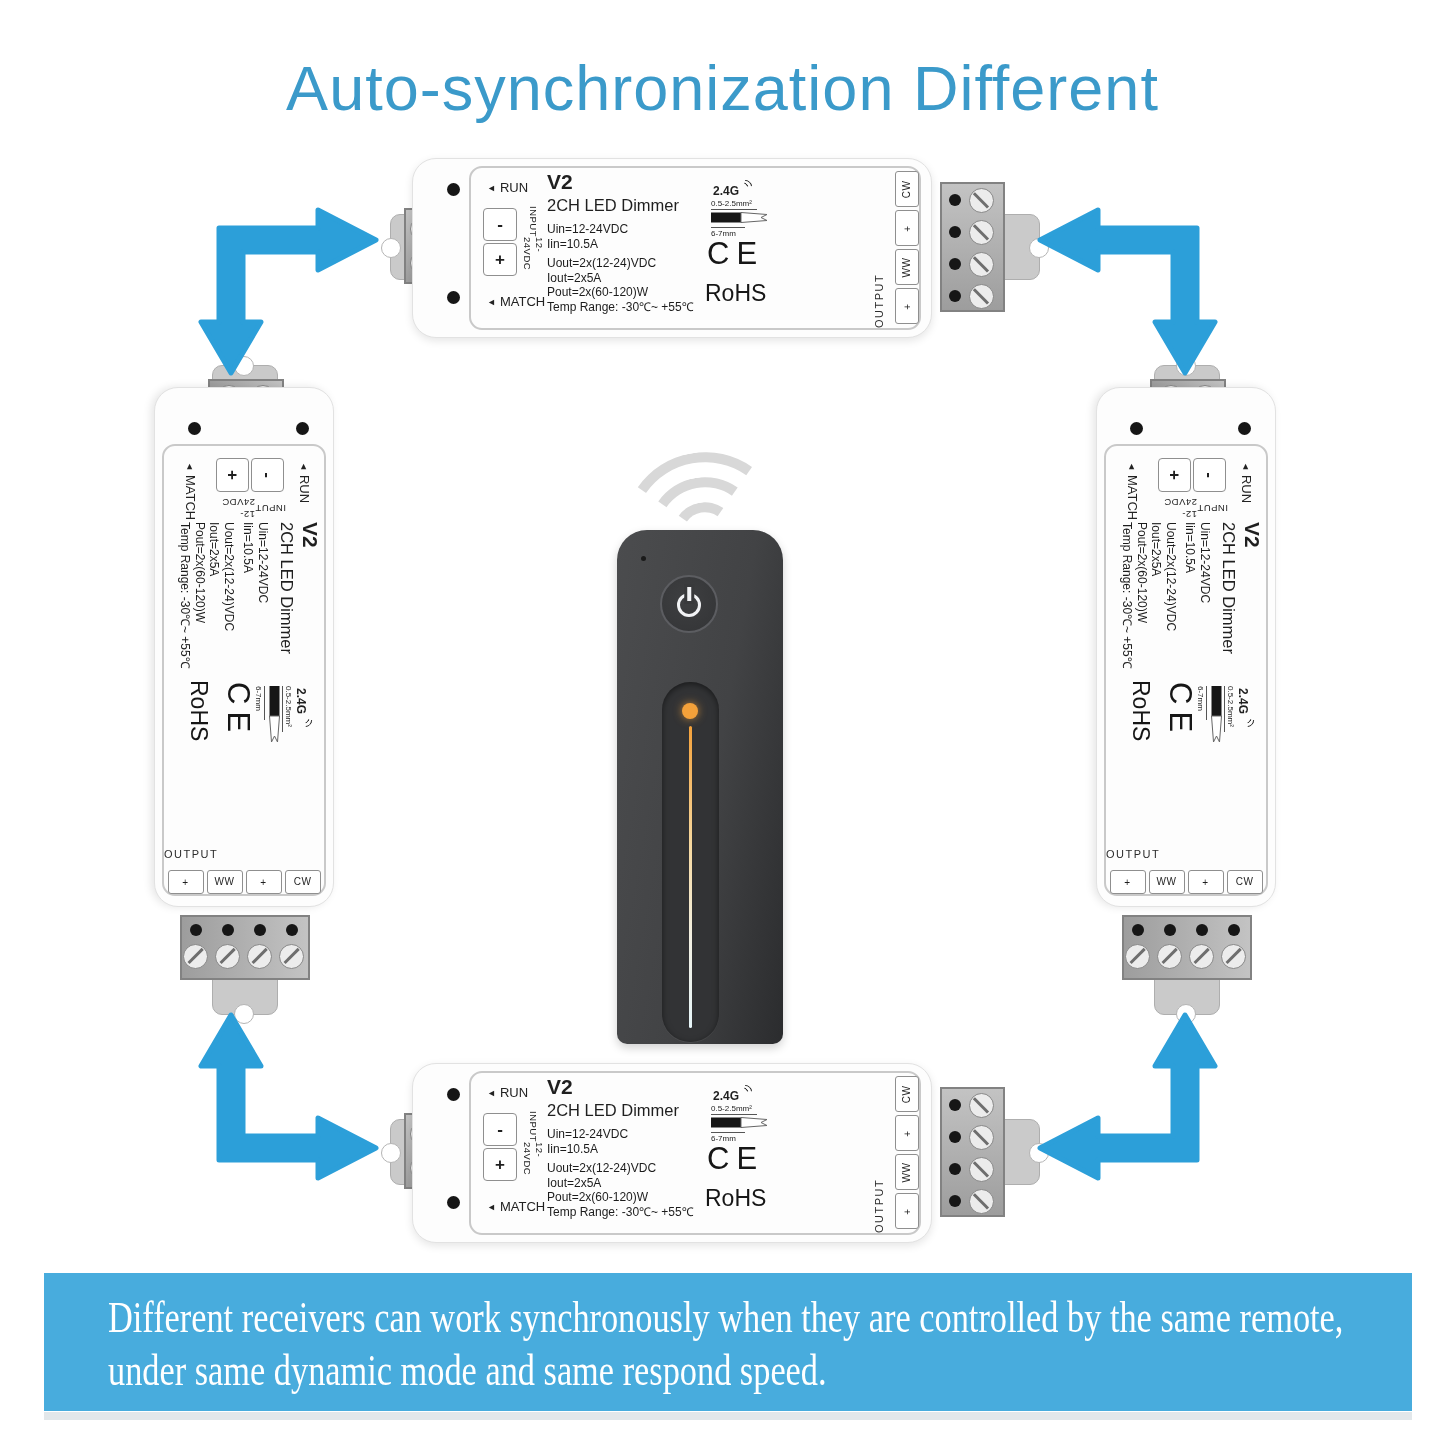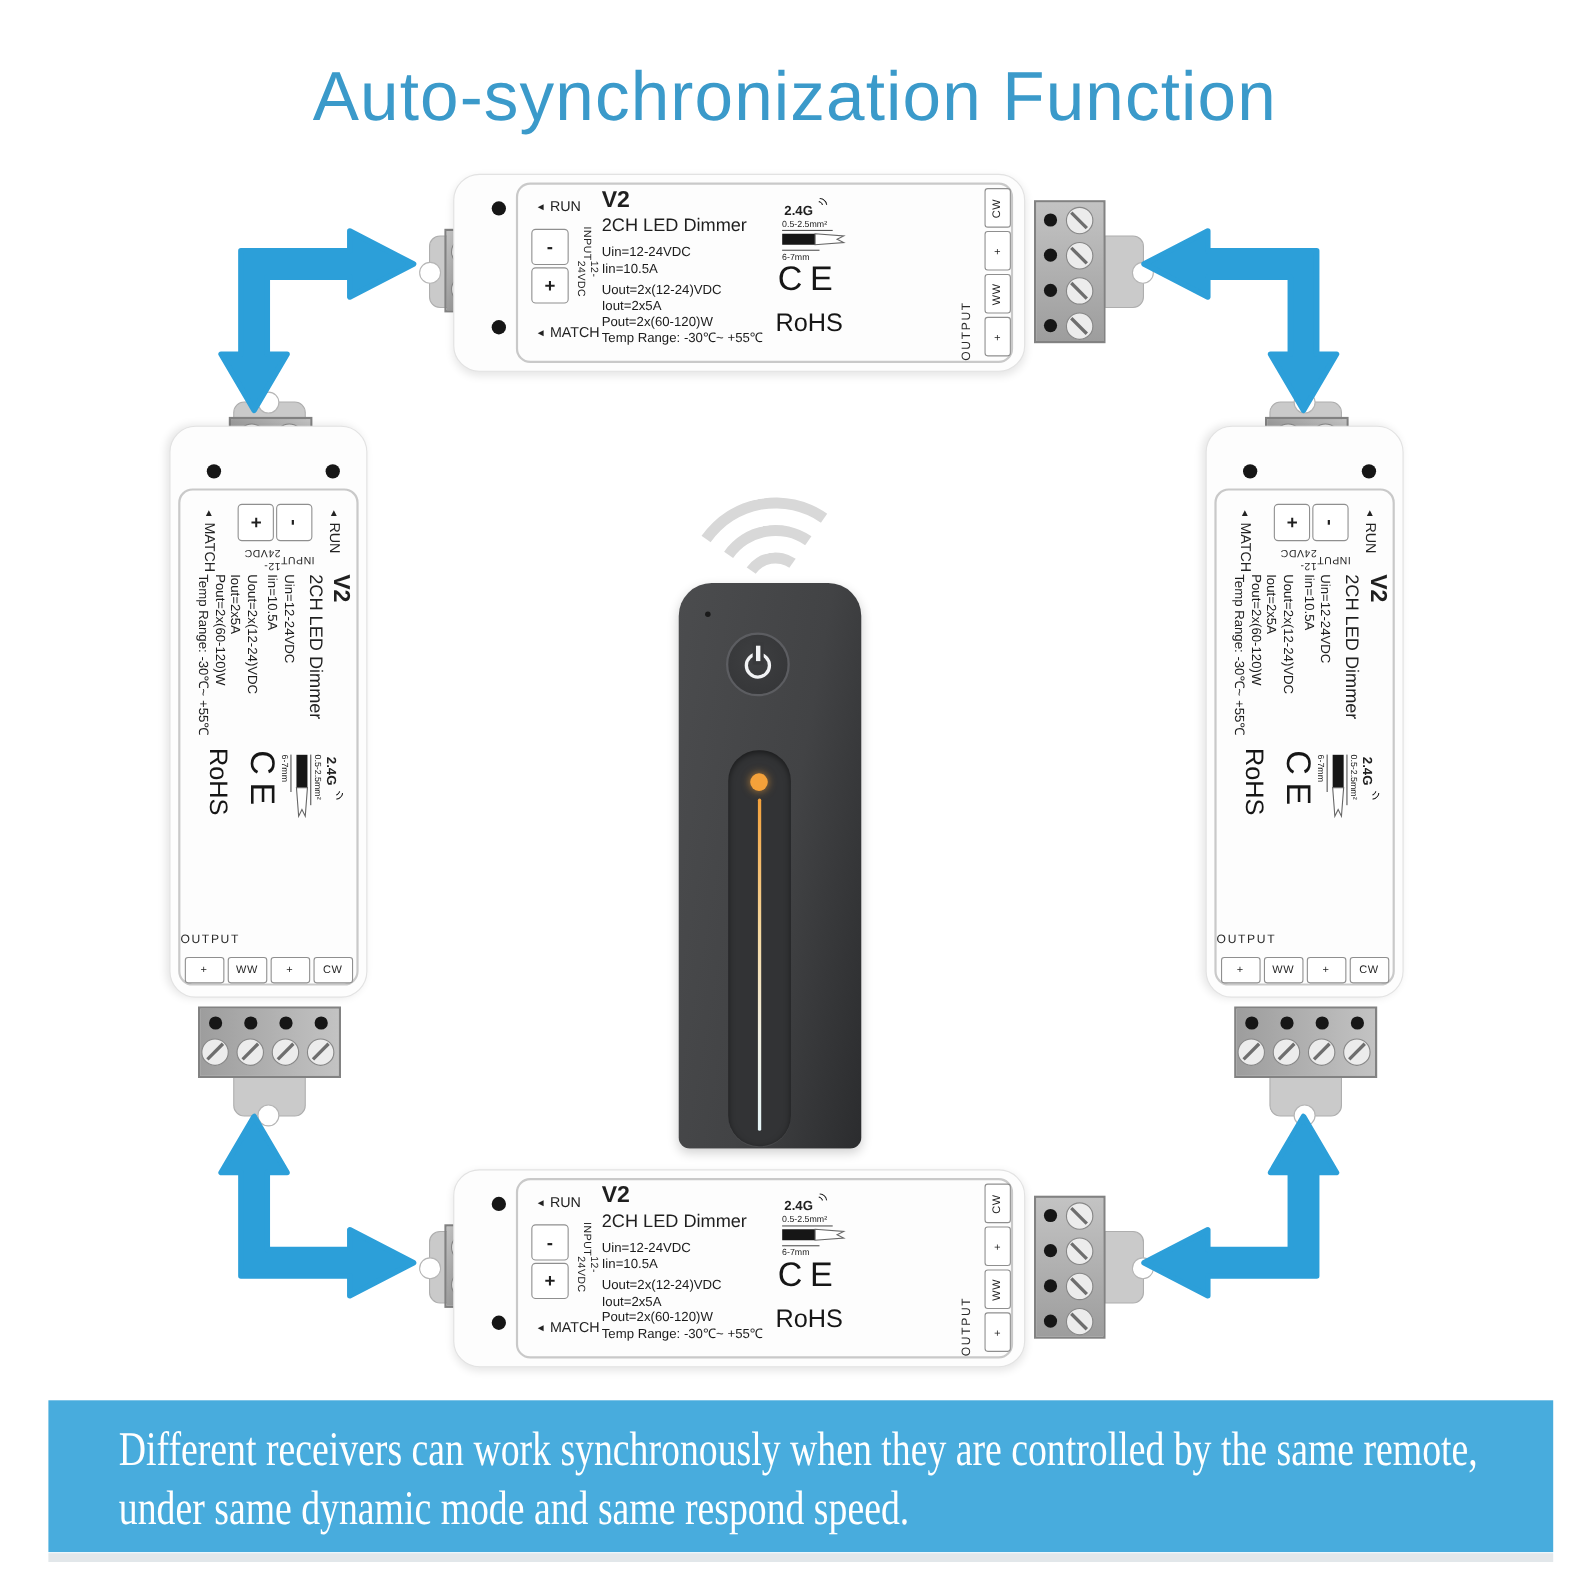--- a/index.html
+++ b/index.html
@@ -105,21 +105,21 @@
   .banner{position:absolute;left:44px;top:1273px;width:1368px;height:138px;background:var(--banner-blue);
     color:#fff;font-family:"Liberation Serif",serif;padding:18px 0 0 64px;overflow:hidden;}
   .cap-line{white-space:nowrap;font-size:44px;line-height:53px;transform:scaleX(0.78);transform-origin:0 50%;}
   .banner-smudge{position:absolute;left:44px;top:1412px;width:1368px;height:8px;background:#E2E7EA;}
 </style>
 </head>
 <body>
 
 <div id="page">
 
-  <h1 class="title">Auto-synchronization Function</h1>
+  <h1 class="title">Auto-synchronization Different</h1>
 
   <div class="rcv slot-top">
   <div class="rcv-ear left"></div>
   <div class="rcv-ear right"></div>
   <div class="tblock tblock-in">
     <span class="screw" style="left:4px;top:6px;width:26px;height:26px;"></span>
     <span class="screw" style="left:4px;top:40px;width:26px;height:26px;"></span>
     <span class="contact" style="left:40px;top:13px;width:13px;height:13px;"></span>
     <span class="contact" style="left:40px;top:47px;width:13px;height:13px;"></span>
   </div>

